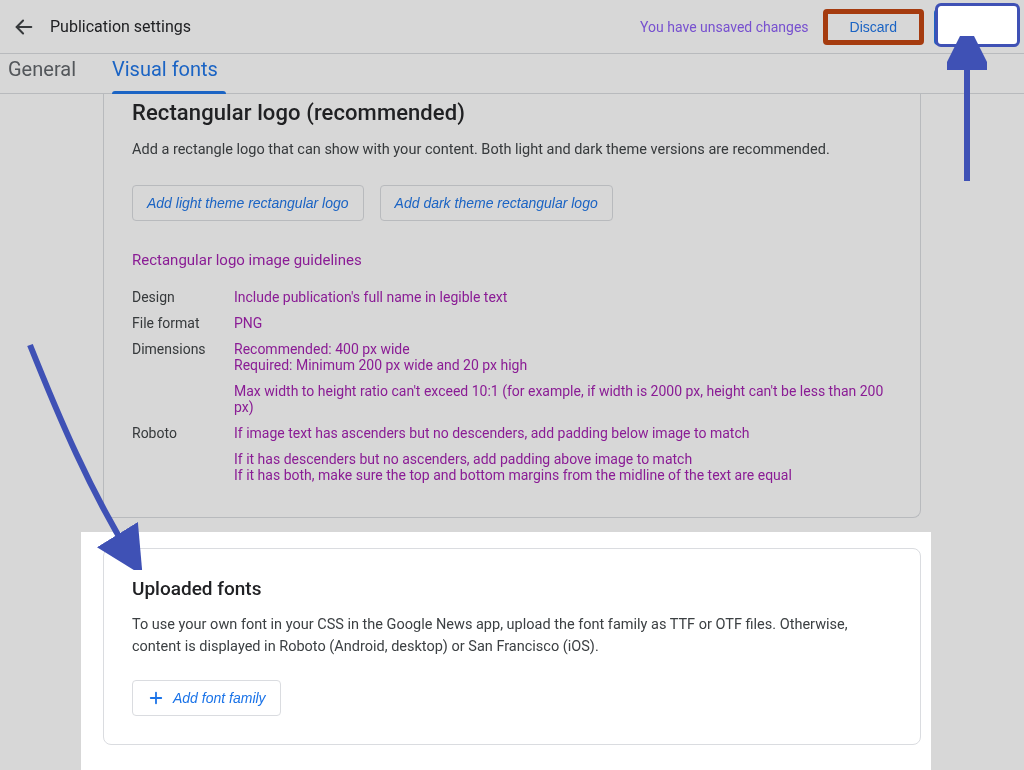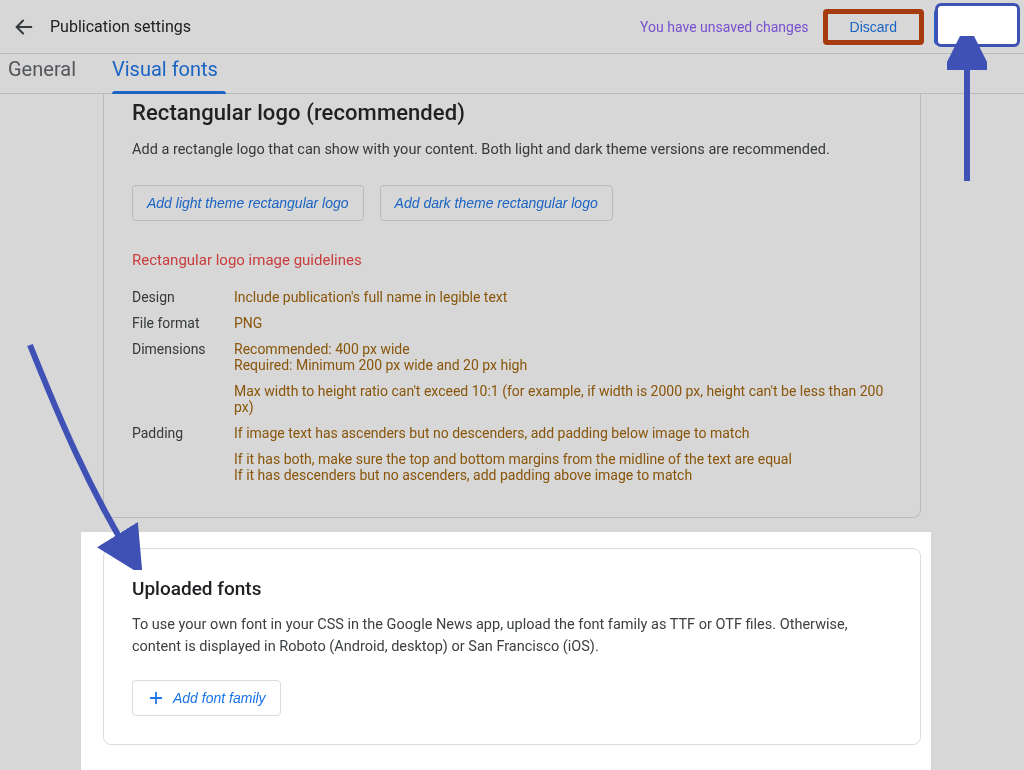--- a/index.html
+++ b/index.html
@@ -19,25 +19,25 @@
   .tab.active { color: #1a73e8; }
   .tab.active::after { content:""; position:absolute; left:0; right:0; bottom:-1px; height:3px; background:#1a73e8; border-radius:3px 3px 0 0; }
   .content { position: relative; padding: 0; height: calc(770px - 54px - 40px); }
   .card { margin: 0 auto; width: 818px; background: #fff; border: 1px solid #dadce0; border-radius: 8px; padding: 0 28px 24px 28px; position: relative; z-index: 2; }
   .card.top { border-top: none; border-top-left-radius: 0; border-top-right-radius: 0; margin-top: 0; }
   .card h2 { font-size: 22px; font-weight: 500; color: #202124; padding-top: 6px; letter-spacing: 0.1px; }
   .card .h2-fonts { font-size: 19px; font-weight: 500; color: #202124; padding-top: 28px; }
   .card p.desc { margin-top: 14px; font-size: 14.5px; line-height: 22px; color: #3c4043; }
   .row-btns { margin-top: 24px; display: flex; gap: 16px; }
   .btn-outline { background: #fff; border: 1px solid #dadce0; color: #1a73e8; height: 36px; padding: 0 14px; border-radius: 4px; font-size: 14px; font-weight: 500; cursor: pointer; display: inline-flex; align-items: center; font-style: italic; }
-  .subhead { margin-top: 30px; font-size: 15px; color: #ef4444; }
+  .subhead { margin-top: 30px; font-size: 15px; color: #a21caf; }
   .guidelines { margin-top: 20px; font-size: 14px; color: #3c4043; }
   .grow { display: grid; grid-template-columns: 102px 1fr; column-gap: 0; margin-bottom: 10px; align-items: start; }
   .glabel { color: #3c4043; }
-  .gval { color: #a16207; }
+  .gval { color: #a21caf; }
   .gval .line { display: block; }
   .gval .spacer { display:block; height: 10px; }
   .card.fonts { margin-top: 30px; padding-bottom: 28px; position: relative; z-index: 12; }
   .add-font-btn { margin-top: 22px; display: inline-flex; align-items: center; gap: 8px; }
   .plus-icon { width: 18px; height: 18px; }
   
   .arrow { position: absolute; z-index: 25; pointer-events: none; }
   .highlight-box { position: absolute; background: #fff; z-index: 10; pointer-events: none; box-shadow: 0 0 0 100vmax rgba(0,0,0,0); }
 </style>
 </head>
@@ -90,26 +90,26 @@
       <div class="grow">
         <div class="glabel">Dimensions</div>
         <div class="gval">
           <span class="line">Recommended: 400 px wide</span>
           <span class="line">Required: Minimum 200 px wide and 20 px high</span>
           <span class="spacer"></span>
           <span class="line">Max width to height ratio can't exceed 10:1 (for example, if width is 2000 px, height can't be less than 200 px)</span>
         </div>
       </div>
       <div class="grow">
-        <div class="glabel">Padding</div>
+        <div class="glabel">Roboto</div>
         <div class="gval">
           <span class="line">If image text has ascenders but no descenders, add padding below image to match</span>
           <span class="spacer"></span>
+          <span class="line">If it has descenders but no ascenders, add padding above image to match</span>
           <span class="line">If it has both, make sure the top and bottom margins from the midline of the text are equal</span>
-          <span class="line">If it has descenders but no ascenders, add padding above image to match</span>
         </div>
       </div>
     </div>
   </div>
 
   <div class="card fonts">
     <div class="h2-fonts">Uploaded fonts</div>
     <p class="desc">To use your own font in your CSS in the Google News app, upload the font family as TTF or OTF files. Otherwise, content is displayed in Roboto (Android, desktop) or San Francisco (iOS).</p>
     <button class="btn-outline add-font-btn">
       <svg class="plus-icon" viewBox="0 0 24 24" fill="none" stroke="#1a73e8" stroke-width="2.4" stroke-linecap="round">

